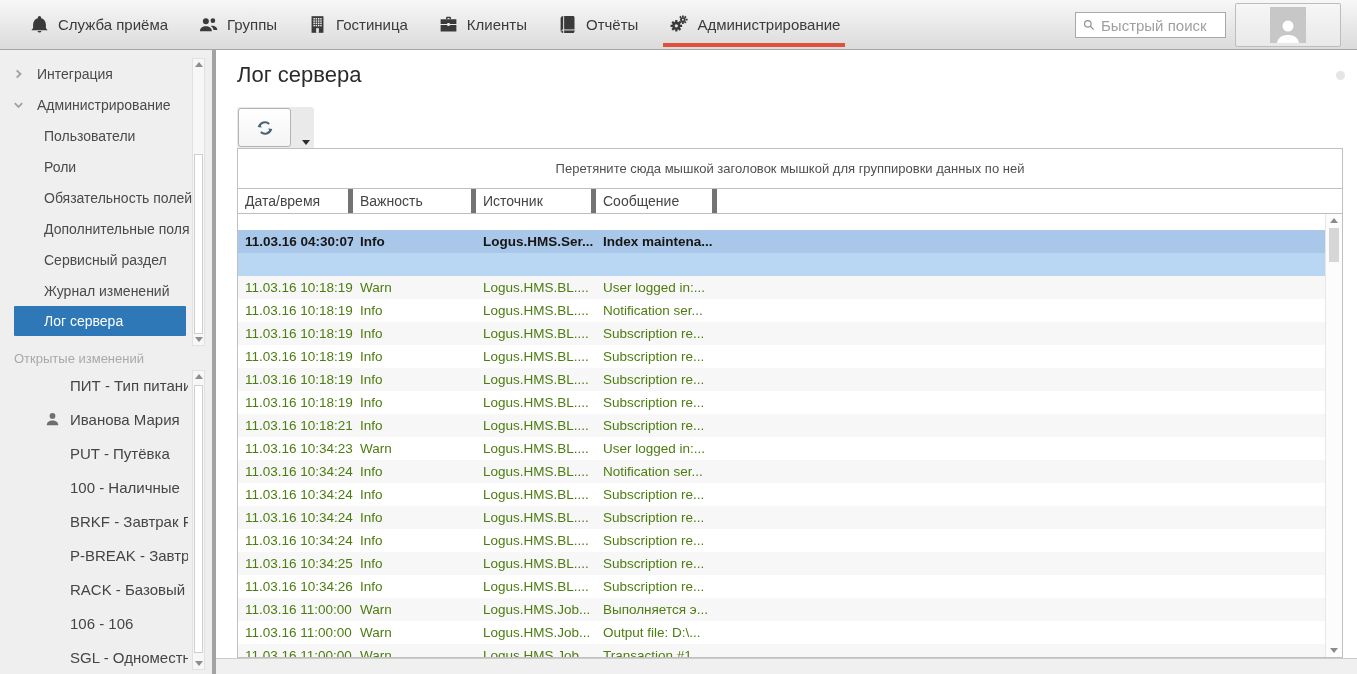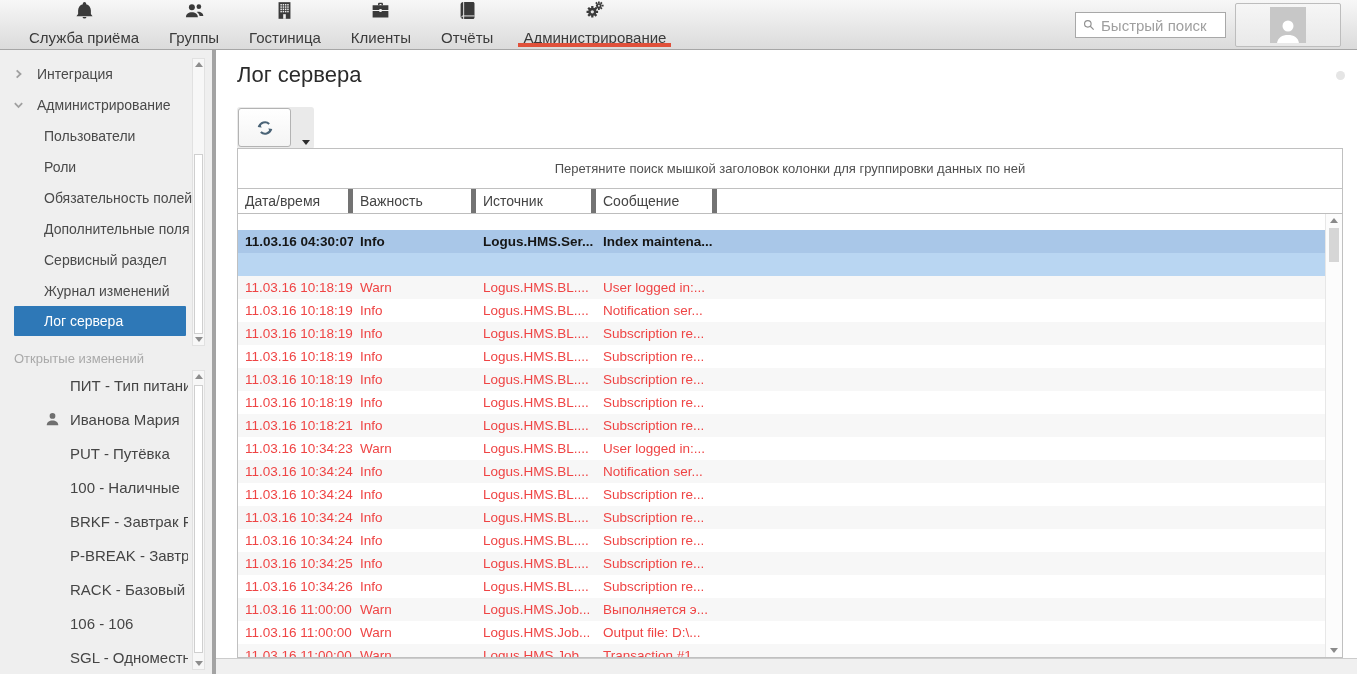--- a/index.html
+++ b/index.html
@@ -5,21 +5,21 @@
   html,body{margin:0;padding:0;}
   body{width:1357px;height:674px;position:relative;overflow:hidden;background:#fff;
        font-family:"Liberation Sans",sans-serif;}
   svg{display:block;}
 
   
   .navbar{position:absolute;left:0;top:0;width:100%;height:50px;box-sizing:border-box;
           background:linear-gradient(#f7f7f7,#dbdbdb);border-bottom:1px solid #a6a6a6;}
   .nav-items{display:flex;height:100%;align-items:stretch;padding-left:14px;}
   .nav-item{display:flex;align-items:center;gap:8px;padding:0 15px;position:relative;
-            font-size:15px;color:#3b3b3b;cursor:pointer;white-space:nowrap;flex-direction:column;}
+            font-size:15px;color:#3b3b3b;cursor:pointer;white-space:nowrap;}
   .nav-item.active::after{content:"";position:absolute;left:10px;right:10px;bottom:2px;height:4px;
             background:var(--accent,#e0503a);}
   .nav-icon{width:21px;height:21px;color:#3a3a3a;}
   .nav-icon svg{width:100%;height:100%;}
 
   .search-box{position:absolute;right:131px;top:12px;width:151px;height:26px;background:#fff;
               border:1px solid #a8a8a8;display:flex;align-items:center;gap:5px;padding:0 6px;
               box-sizing:border-box;}
   .search-box .mag{width:14px;height:14px;flex:none;}
   .search-input{border:0;outline:0;background:transparent;font-size:15px;color:#444;width:100%;
@@ -92,21 +92,21 @@
   .hcell{box-sizing:border-box;padding:4px 0 0 7px;font-size:14px;color:#444;
          border-right:5px solid #737373;overflow:hidden;white-space:nowrap;cursor:pointer;}
   .c-date{width:115px;flex:none;}
   .c-sev{width:123px;flex:none;}
   .c-src{width:120px;flex:none;}
   .c-msg{width:121px;flex:none;}
   .c-fill{flex:1;border-right:none;}
 
   .rows-viewport{flex:1;position:relative;overflow:hidden;}
   .rows-host{position:absolute;left:0;top:16px;right:17px;}
-  .grid-row{height:23px;display:flex;align-items:center;font-size:13.5px;color:#ef4444;cursor:pointer;}
+  .grid-row{height:23px;display:flex;align-items:center;font-size:13.5px;color:#4d7c0f;cursor:pointer;}
   .grid-row .cell{box-sizing:border-box;padding-left:7px;white-space:nowrap;overflow:hidden;}
   .grid-row.band{background:#f7f7f7;}
   .grid-row.selected{background:var(--rowsel,#a9c7e8);font-weight:bold;color:#161616;}
   .grid-row.selected-empty{background:var(--rowsel2,#b9d6f2);}
 
   .grid-scroll{position:absolute;right:0;top:0;bottom:0;width:17px;background:#fcfcfc;
                border-left:1px solid #e7e7e7;box-sizing:border-box;}
   .gs-up,.gs-down{position:absolute;left:50%;transform:translateX(-50%);width:0;height:0;
                border-left:4px solid transparent;border-right:4px solid transparent;cursor:pointer;}
   .gs-up{top:4px;border-bottom:5px solid #8a8a8a;}
@@ -345,21 +345,21 @@
             <path d="M5.1 10.8A7 7 0 0 1 17 7.2"></path>
           </g>
           <path fill="#4a6376" d="M3.2 10.9l5 .4-2.9-4.3z"></path>
           <path fill="#4a6376" d="M20.8 13.1l-5-.4 2.9 4.3z"></path>
         </svg>
     </span>
   </div>
   <div class="toolbar-caret"></div>
 
   <div class="grid">
-    <div class="group-bar">Перетяните поиск мышкой заголовок колонки для группировки данных по ней</div>
+    <div class="group-bar">Перетяните сюда мышкой заголовок мышкой для группировки данных по ней</div>
     <div class="header-row">
       <div class="hcell c-date">Дата/время</div>
         <div class="hcell c-sev">Важность</div>
         <div class="hcell c-src">Источник</div>
         <div class="hcell c-msg">Сообщение</div>
       <div class="hcell c-fill"></div>
     </div>
     <div class="rows-viewport">
       <div class="rows-host">
         <div class="grid-row selected">

